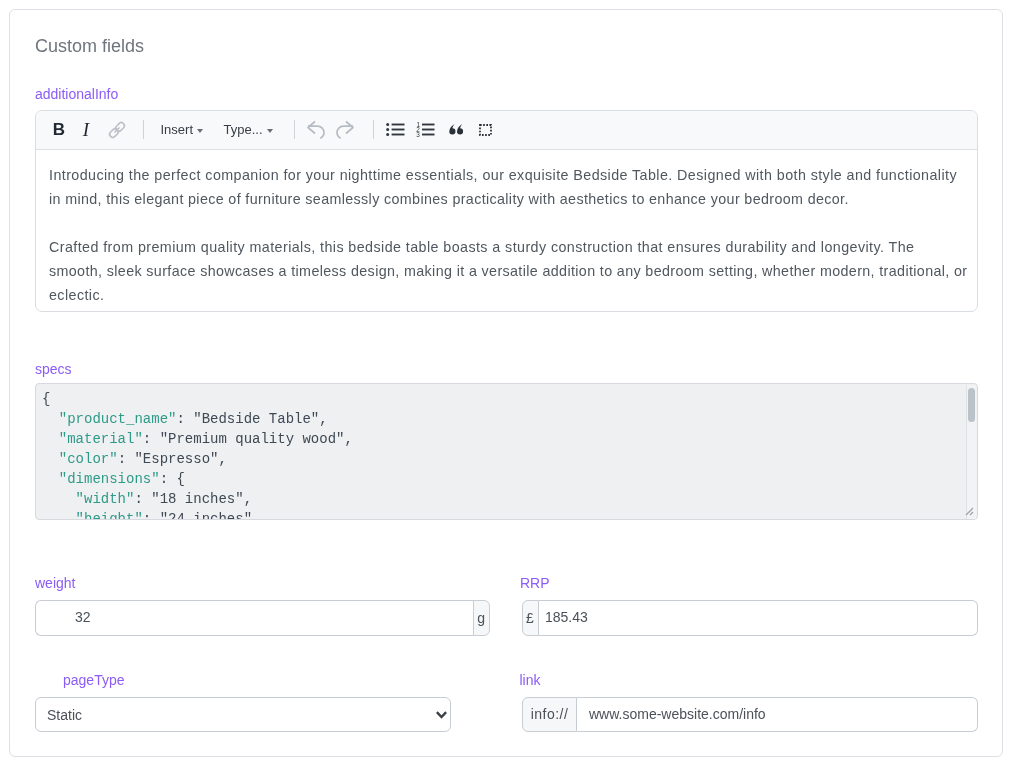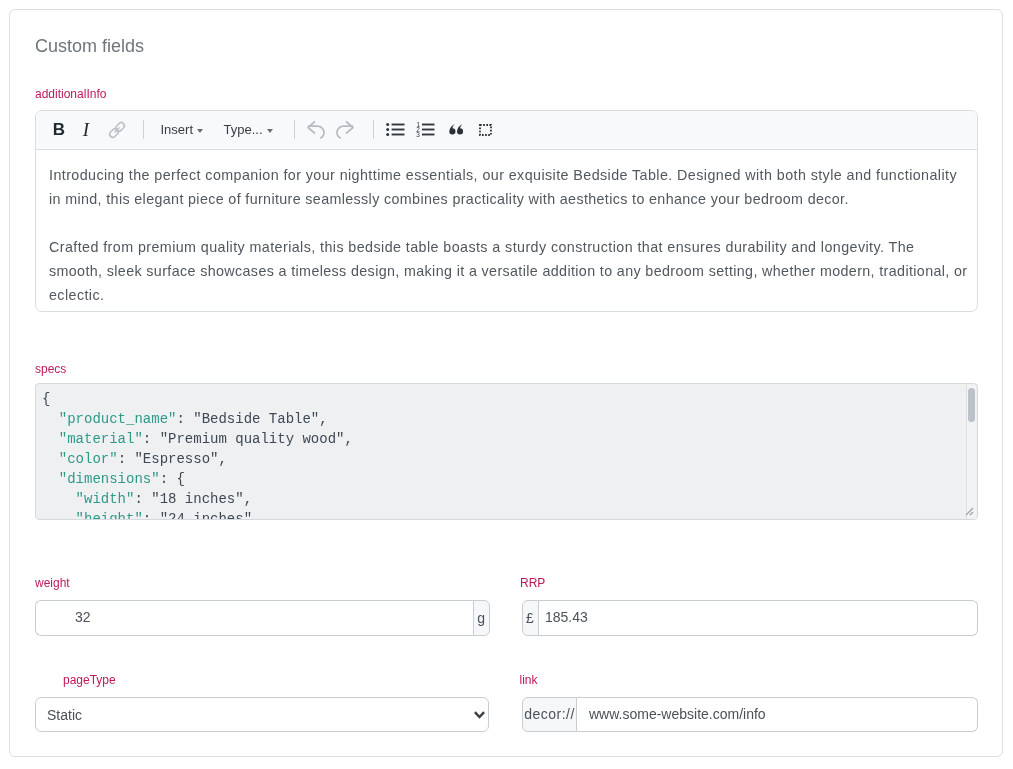--- a/index.html
+++ b/index.html
@@ -1,20 +1,20 @@
 <!DOCTYPE html>
 <html><head>
 <meta charset="utf-8">
 <style>
   * { margin:0; padding:0; box-sizing:border-box; }
   html,body { width:1013px; height:769px; background:#fff; font-family:"Liberation Sans", sans-serif; overflow:hidden; }
   .card { position:absolute; left:8.5px; top:8.7px; width:994px; height:748px; background:#fff; border:1px solid #dce0e4; border-radius:6px; }
   .abs { position:absolute; }
   .heading { left:35px; top:37px; font-size:18px; line-height:18px; color:#6e757c; }
-  .lbl { font-size:12px; line-height:17px; color:#be185d; }
+  .lbl { font-size:14px; line-height:17px; color:#8b5cf6; }
 
   
   .editor { left:35px; top:110px; width:943px; height:202px; border:1px solid #d9dde1; border-radius:7px; background:#fff; }
   .toolbar { position:absolute; left:0; top:0; right:0; height:38.5px; background:#f8f9fa; border-bottom:1px solid #dcdfe3; border-radius:6px 6px 0 0; }
   .tbi { position:absolute; top:0; height:37px; display:flex; align-items:center; justify-content:center; }
   .tsep { position:absolute; top:9px; width:1px; height:19px; background:#ced3d8; }
   .tbtxt { font-size:13px; color:#363d44; }
   .caret { display:inline-block; width:0; height:0; border-left:3.8px solid transparent; border-right:3.8px solid transparent; border-top:4.6px solid #666e76; margin-left:4px; position:relative; top:1px;}
   .econtent { position:absolute; left:0; top:39.5px; right:0; bottom:0; padding:12px 13px; font-size:14.3px; line-height:24px; letter-spacing:0.42px; color:#50575e; }
   .econtent p { margin:0 12px 24px 0; white-space:nowrap; }
@@ -137,25 +137,25 @@
   </div>
 
   <div class="abs lbl" style="left:520px; top:575px;">RRP</div>
   <div class="igroup" style="left:522px; top:600px; width:456px;">
     <div class="box addon" style="left:0; width:16.5px; border-radius:6px 0 0 6px;">£</div>
     <div class="box" style="left:16.5px; width:439.5px; border-radius:0 6px 6px 0; border-left:none;"></div>
     <div class="ival" style="left:23px;">185.43</div>
   </div>
 
   <div class="abs lbl" style="left:35px; top:672px;margin-left:28px;">pageType</div>
-  <div class="selbox" style="left:35px; top:696.5px; width:454px;">
+  <div class="selbox" style="left:35px; top:696.5px; width:416px;">
     <div class="ival" style="left:11px; top:9.5px;">Static</div>
     <svg class="abs" style="right:3.5px; top:13.5px;" width="11" height="8" viewBox="0 0 11 8" fill="none">
       <path d="M0.9 1.2 5.5 6 10.1 1.2" stroke="#3a4046" stroke-width="2.4" stroke-linejoin="miter"></path>
     </svg>
   </div>
 
   <div class="abs lbl" style="left:519.5px; top:672px;">link</div>
   <div class="igroup" style="left:522px; top:696.5px; width:456px; height:35px;">
-    <div class="box addon" style="left:0; width:55px; border-radius:6px 0 0 6px;">decor://</div>
+    <div class="box addon" style="left:0; width:55px; border-radius:6px 0 0 6px;">info://</div>
     <div class="box" style="left:55px; width:401px; border-radius:0 6px 6px 0; border-left:none;"></div>
     <div class="ival" style="left:67px;">www.some-website.com/info</div>
   </div>
 
 </body></html>

